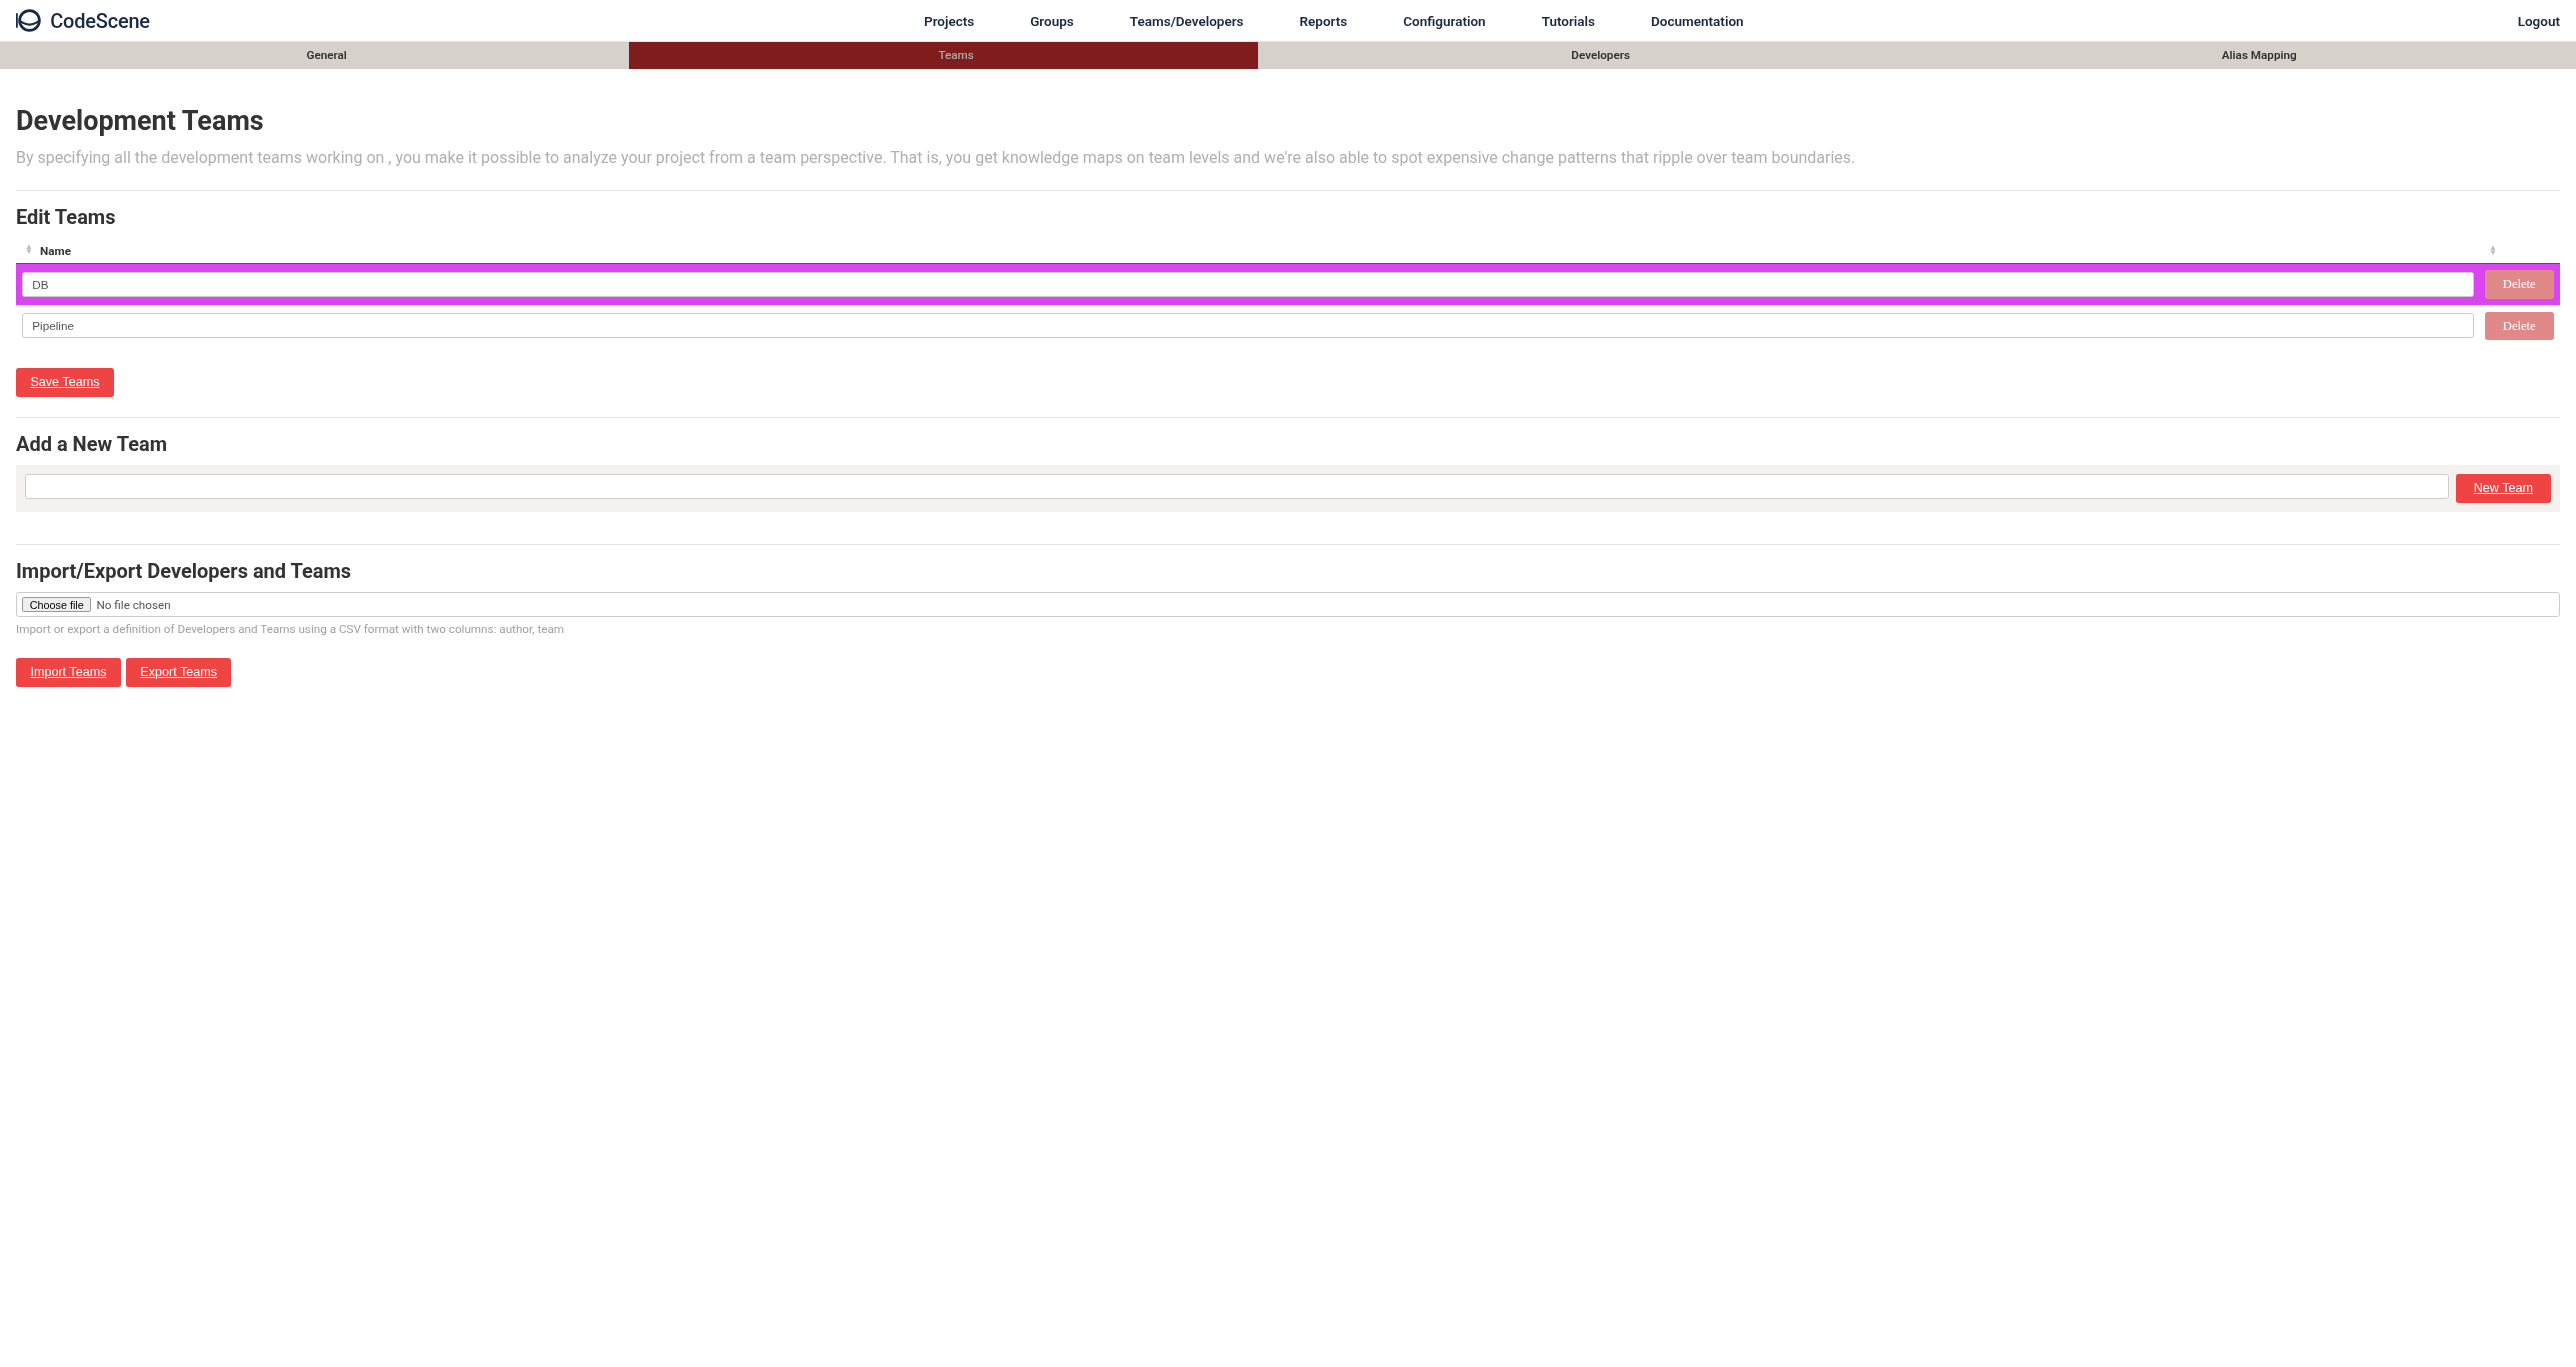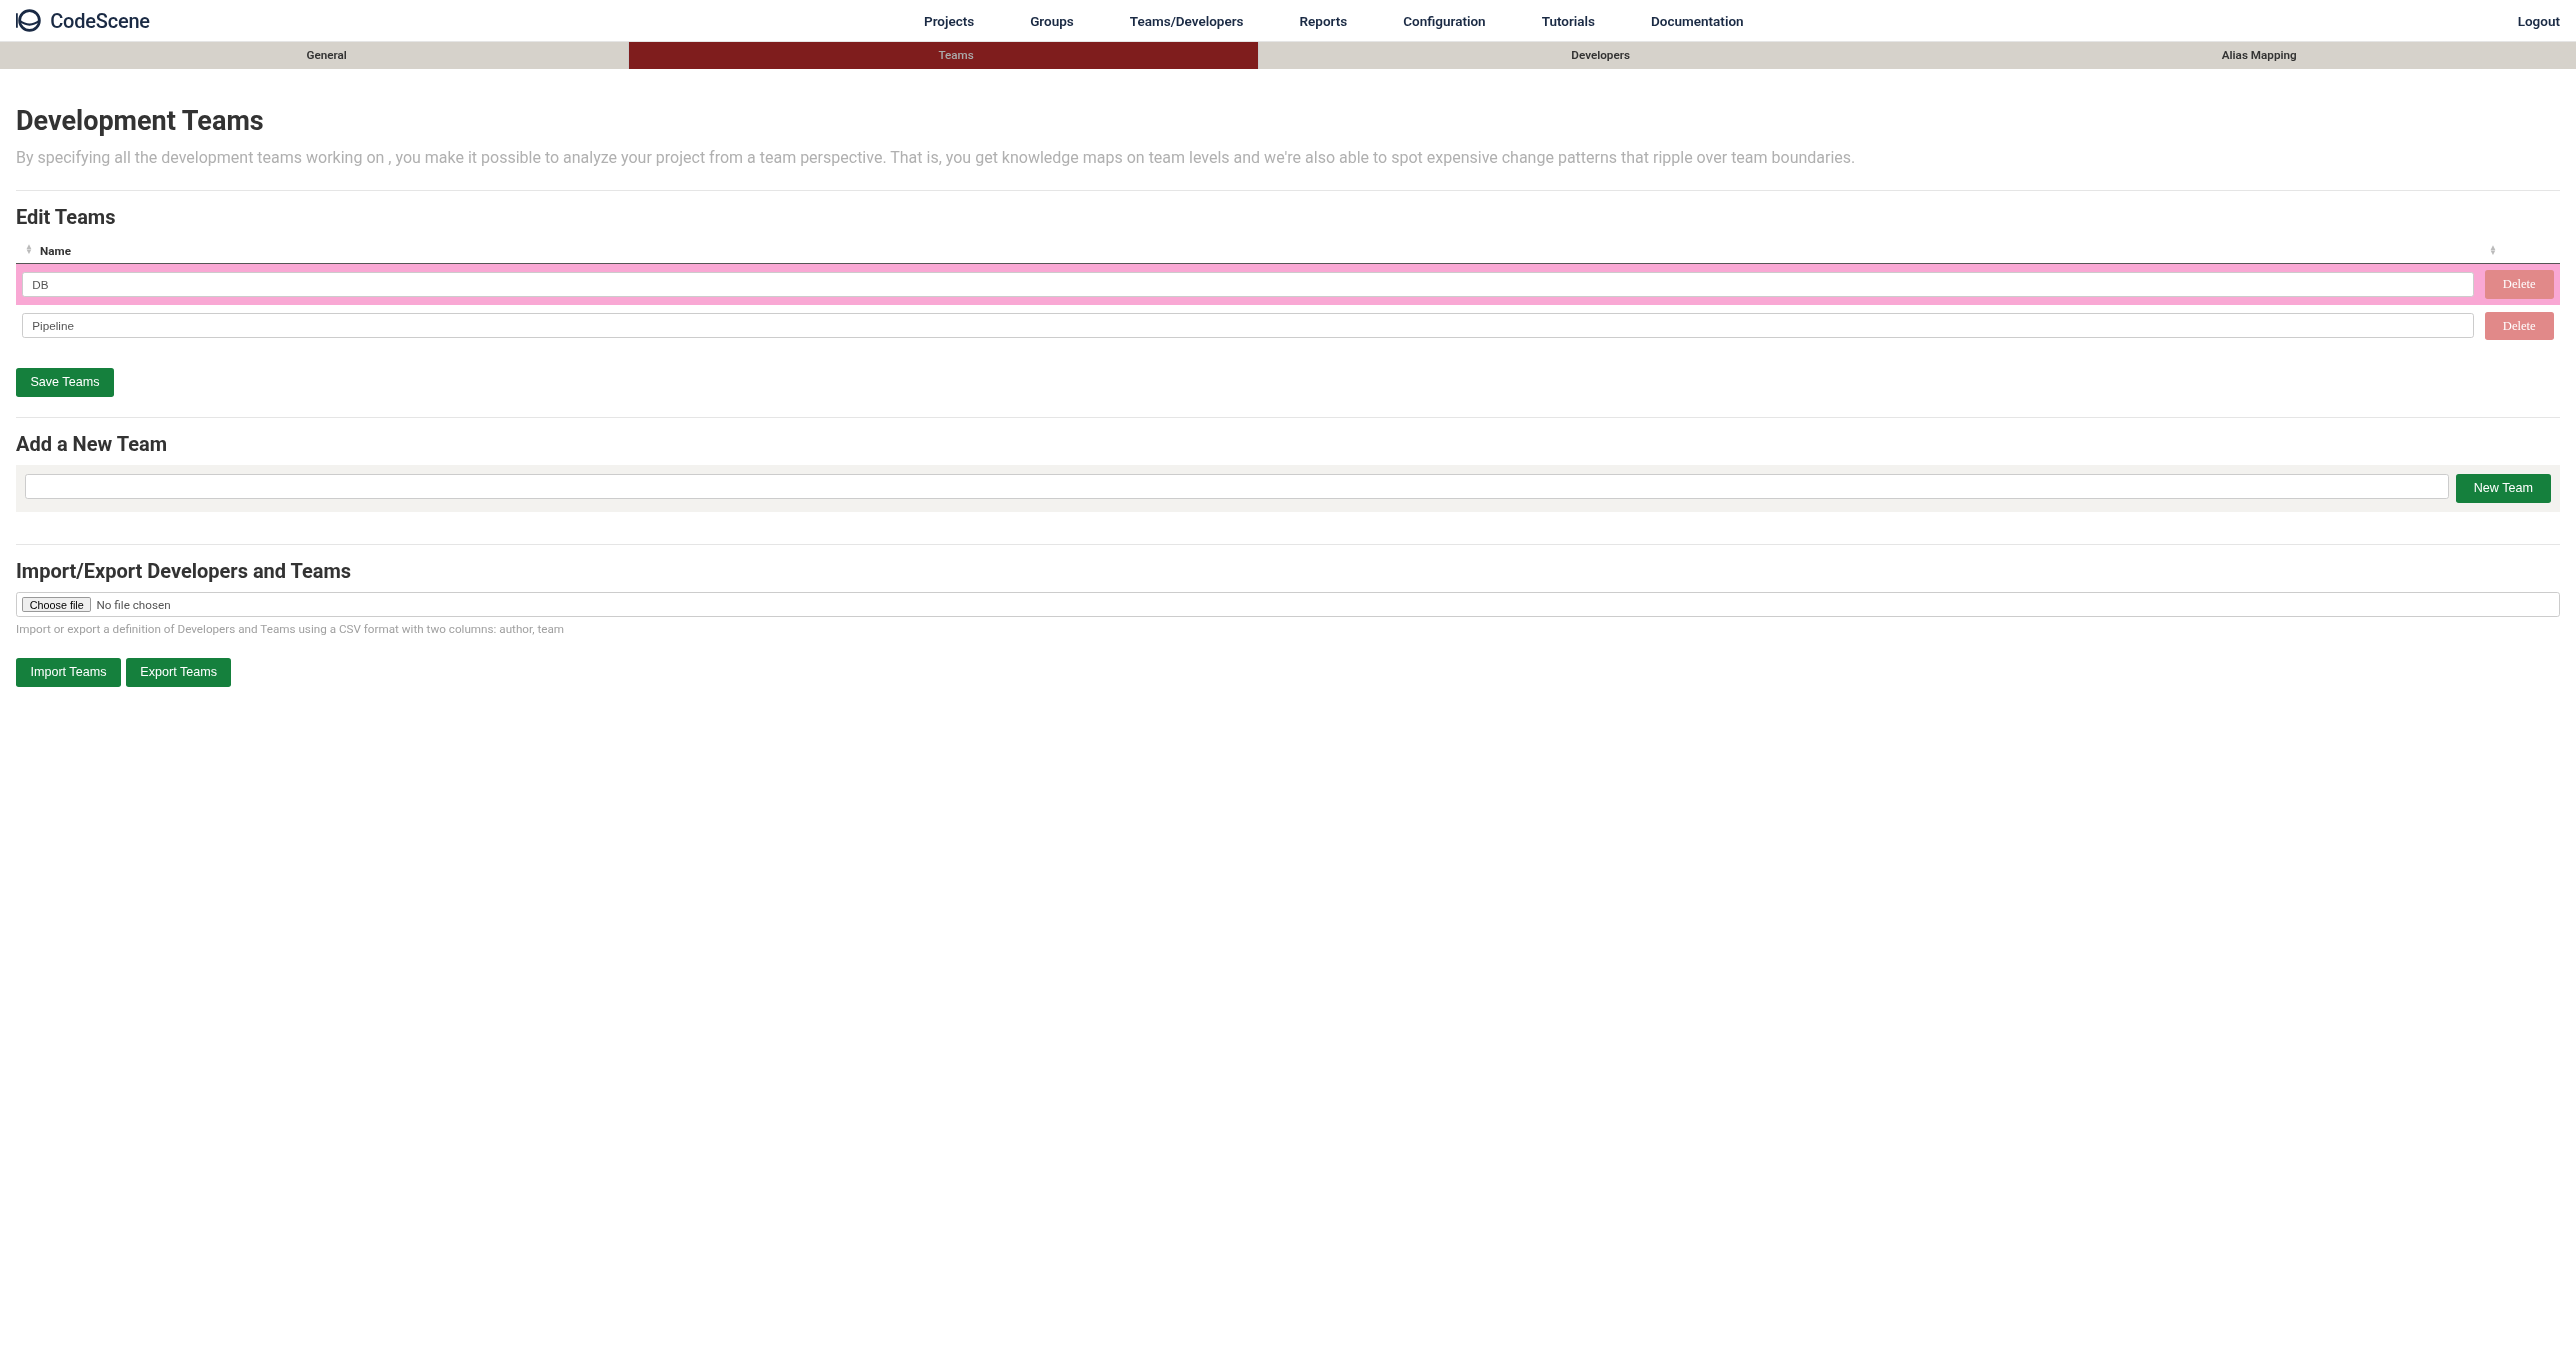--- a/index.html
+++ b/index.html
@@ -126,21 +126,21 @@
     color: #bbb;
     font-size: 8px;
     line-height: 0.6;
   }
   .team-row {
     display: flex;
     align-items: center;
     padding: 6.3px;
     gap: 10.8px;
   }
-  .team-row.shaded { background: #f9a8d4; }
+  .team-row.shaded { background: #d946ef; }
   .team-input {
     flex: 1;
     height: 25px;
     border: 0.9px solid #ccc;
     border-radius: 2.7px;
     padding: 0 9px;
     font-size: 11.7px;
     color: #555;
     background: #fff;
   }
@@ -148,21 +148,21 @@
     display: inline-block;
     border: none;
     border-radius: 2.7px;
     padding: 8px 14.4px;
     font-size: 12.6px;
     font-weight: 500;
     color: #fff;
     cursor: pointer;
     line-height: 1;
   }
-  .btn-teal { background: #15803d; }
+  .btn-teal { background: #ef4444; text-decoration: underline; }
   .btn-rose { background: #e18989; font-family: Liberation Serif, serif; }
   .btn-slim { padding: 8px 18px; }
   .actions-row { margin-top: 21.6px; margin-bottom: 20px; }
   
   .addteam-wrap {
     background: #f3f2ef;
     padding: 9px;
     display: flex;
     gap: 7px;
     align-items: flex-start;

